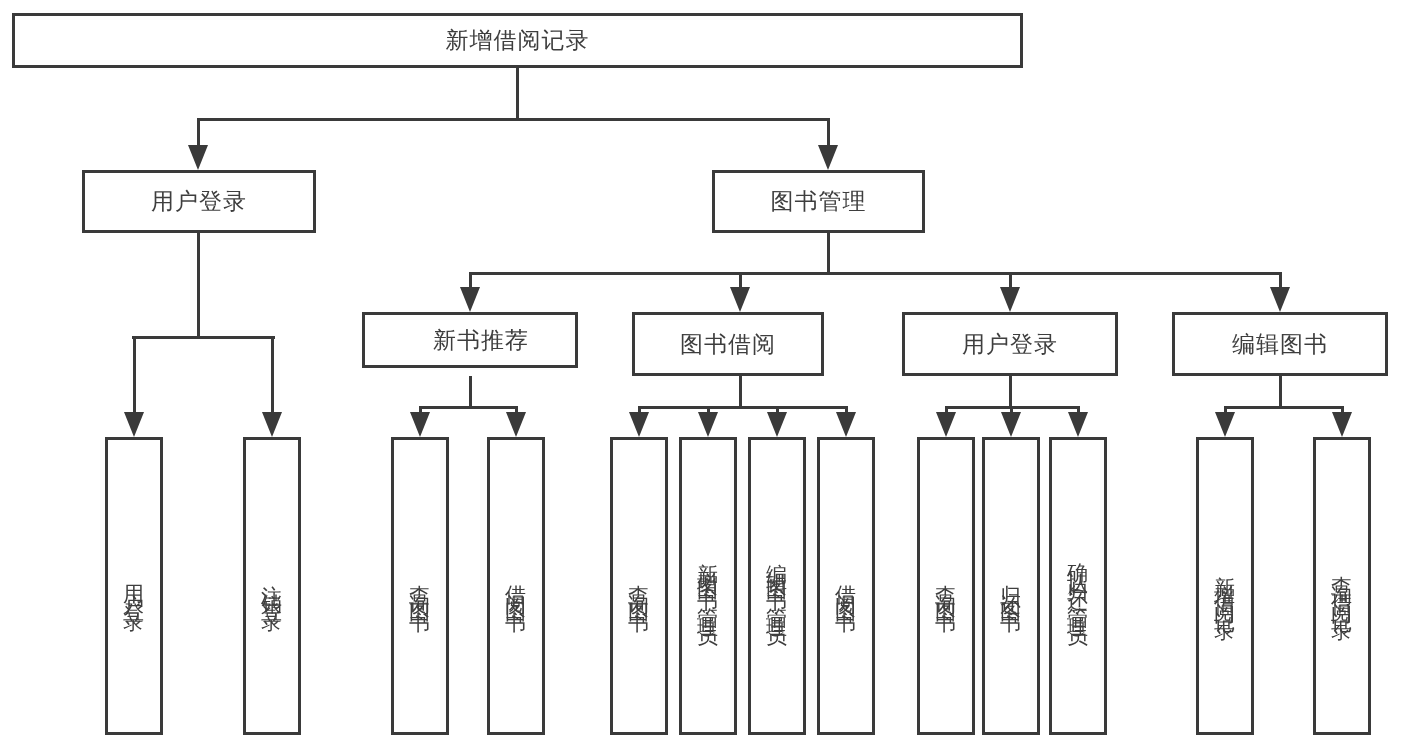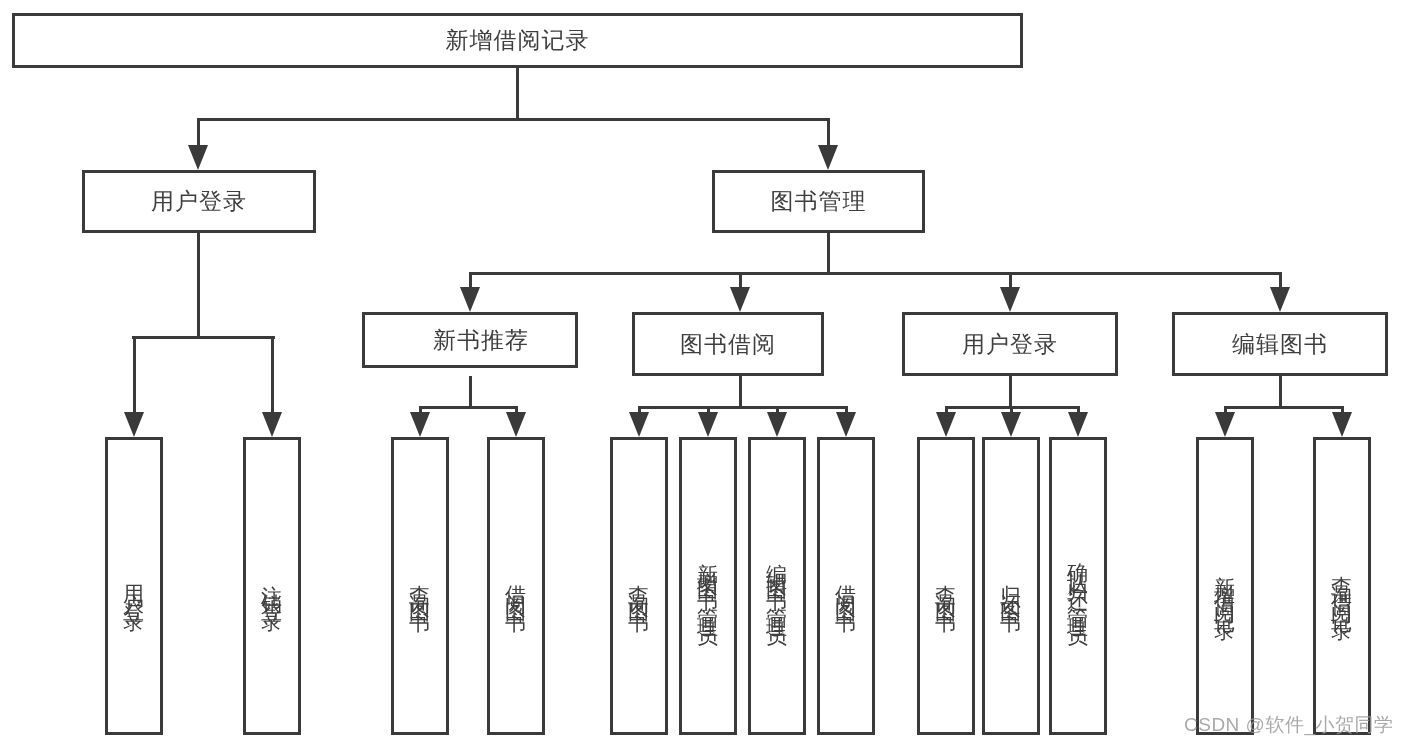--- a/index.html
+++ b/index.html
@@ -60,21 +60,20 @@
     letter-spacing: 0.5px;
     color: rgba(154, 154, 154, 0.85);
     white-space: nowrap;
     z-index: 6;
   }
 </style>
 </head>
 <body>
 
 <div class="canvas">
-  <div class="watermark">CSDN @软件_小贺同学</div>
 <div class="node h" style="left: 12px; top: 13px; width: 1011px; height: 55px;">新增借阅记录</div>
     <div class="node h" style="left: 82px; top: 170px; width: 234px; height: 63px;">用户登录</div>
     <div class="node h" style="left: 712px; top: 170px; width: 213px; height: 63px;">图书管理</div>
     <div class="node h" style="left: 362px; top: 312px; width: 216px; height: 56px; padding-left: 22px;">新书推荐</div>
     <div class="node h" style="left: 632px; top: 312px; width: 192px; height: 64px;">图书借阅</div>
     <div class="node h" style="left: 902px; top: 312px; width: 216px; height: 64px;">用户登录</div>
     <div class="node h" style="left: 1172px; top: 312px; width: 216px; height: 64px;">编辑图书</div>
     <div class="node v" style="left: 105px; top: 437px; width: 58px; height: 298px;">用户登录</div>
     <div class="node v" style="left: 243px; top: 437px; width: 58px; height: 298px;">注销登录</div>
     <div class="node v" style="left: 391px; top: 437px; width: 58px; height: 298px;">查询图书</div>

